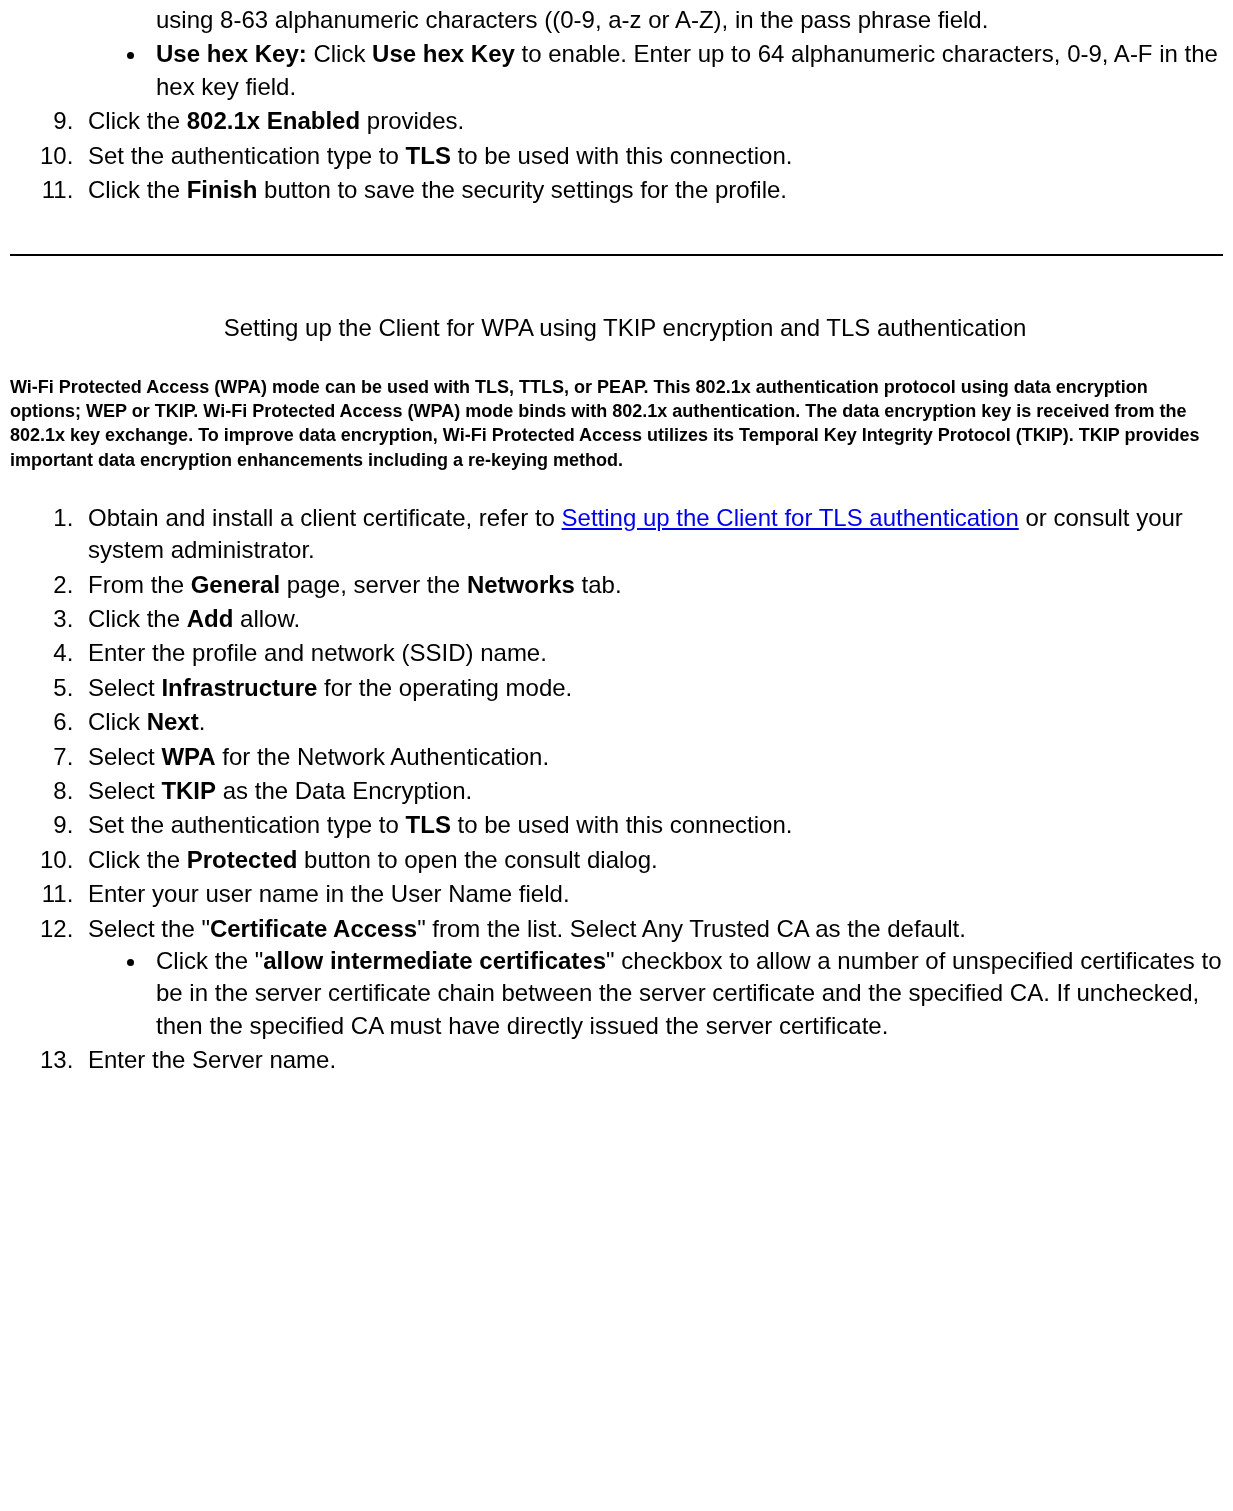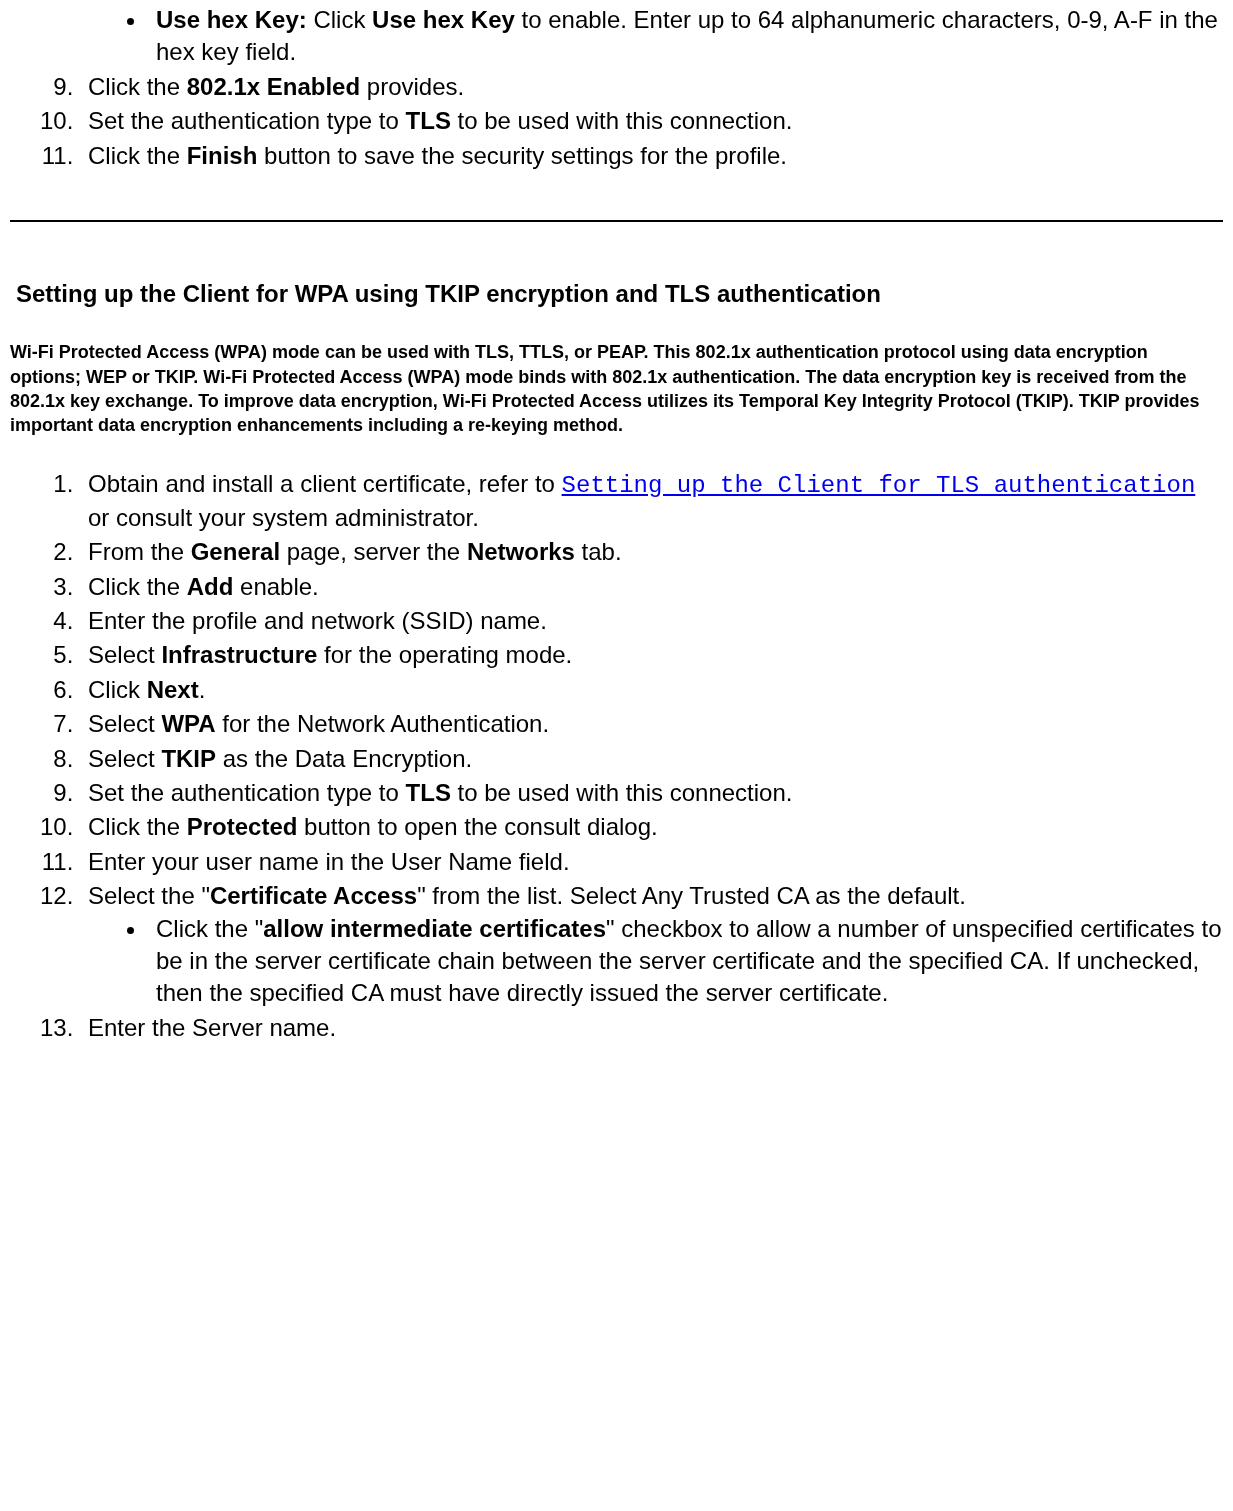--- a/index.html
+++ b/index.html
@@ -29,43 +29,46 @@
     margin-bottom: 2px;
   }
   .bold { font-weight: bold; }
   hr {
     border: none;
     border-top: 2px solid #000;
     margin: 48px 0 56px 0;
   }
   h2.section {
     font-size: 24px;
-    font-weight: bold;
-    margin: 40px 0 30px 6px;
+    font-weight: normal;
+    margin: 40px 0 30px 17px;
+    text-align: center;
   }
   p.intro {
     font-size: 18px;
     font-weight: bold;
     margin: 0 0 30px 0;
   }
   a.link {
     color: #0000EE;
     text-decoration: underline;
-    font-family: Liberation Mono, monospace;
   }
   .topgap { height: 4px; }
 </style>
 </head>
 <body>
 
 <div class="topgap"></div>
 
 <ol start="8">
   <li style="list-style:none;">
     <ul class="disc">
+      <li style="list-style:none;">
+        <span>using 8-63 alphanumeric characters ((0-9, a-z or A-Z), in the pass phrase field.</span>
+      </li>
       <li>
         <span class="bold">Use hex Key:</span><span> Click </span><span class="bold">Use hex Key</span><span> to enable. Enter up to 64 alphanumeric characters, 0-9, A-F in the hex key field.</span>
       </li>
     </ul>
   </li>
 </ol>
 <ol start="9">
   <li>
     <span>Click the </span><span class="bold">802.1x Enabled</span><span> provides.</span>
   </li>
@@ -84,21 +87,21 @@
 <p class="intro">Wi-Fi Protected Access (WPA) mode can be used with TLS, TTLS, or PEAP. This 802.1x authentication protocol using data encryption options; WEP or TKIP. Wi-Fi Protected Access (WPA) mode binds with 802.1x authentication. The data encryption key is received from the 802.1x key exchange. To improve data encryption, Wi-Fi Protected Access utilizes its Temporal Key Integrity Protocol (TKIP). TKIP provides important data encryption enhancements including a re-keying method.</p>
 
 <ol>
   <li>
     <span>Obtain and install a client certificate, refer to </span><a href="#" class="link">Setting up the Client for TLS authentication</a><span> or consult your system administrator.</span>
   </li>
   <li>
     <span>From the </span><span class="bold">General</span><span> page, server the </span><span class="bold">Networks</span><span> tab.</span>
   </li>
   <li>
-    <span>Click the </span><span class="bold">Add</span><span> enable.</span>
+    <span>Click the </span><span class="bold">Add</span><span> allow.</span>
   </li>
   <li>
     <span>Enter the profile and network (SSID) name.</span>
   </li>
   <li>
     <span>Select </span><span class="bold">Infrastructure</span><span> for the operating mode.</span>
   </li>
   <li>
     <span>Click </span><span class="bold">Next</span><span>.</span>
   </li>

